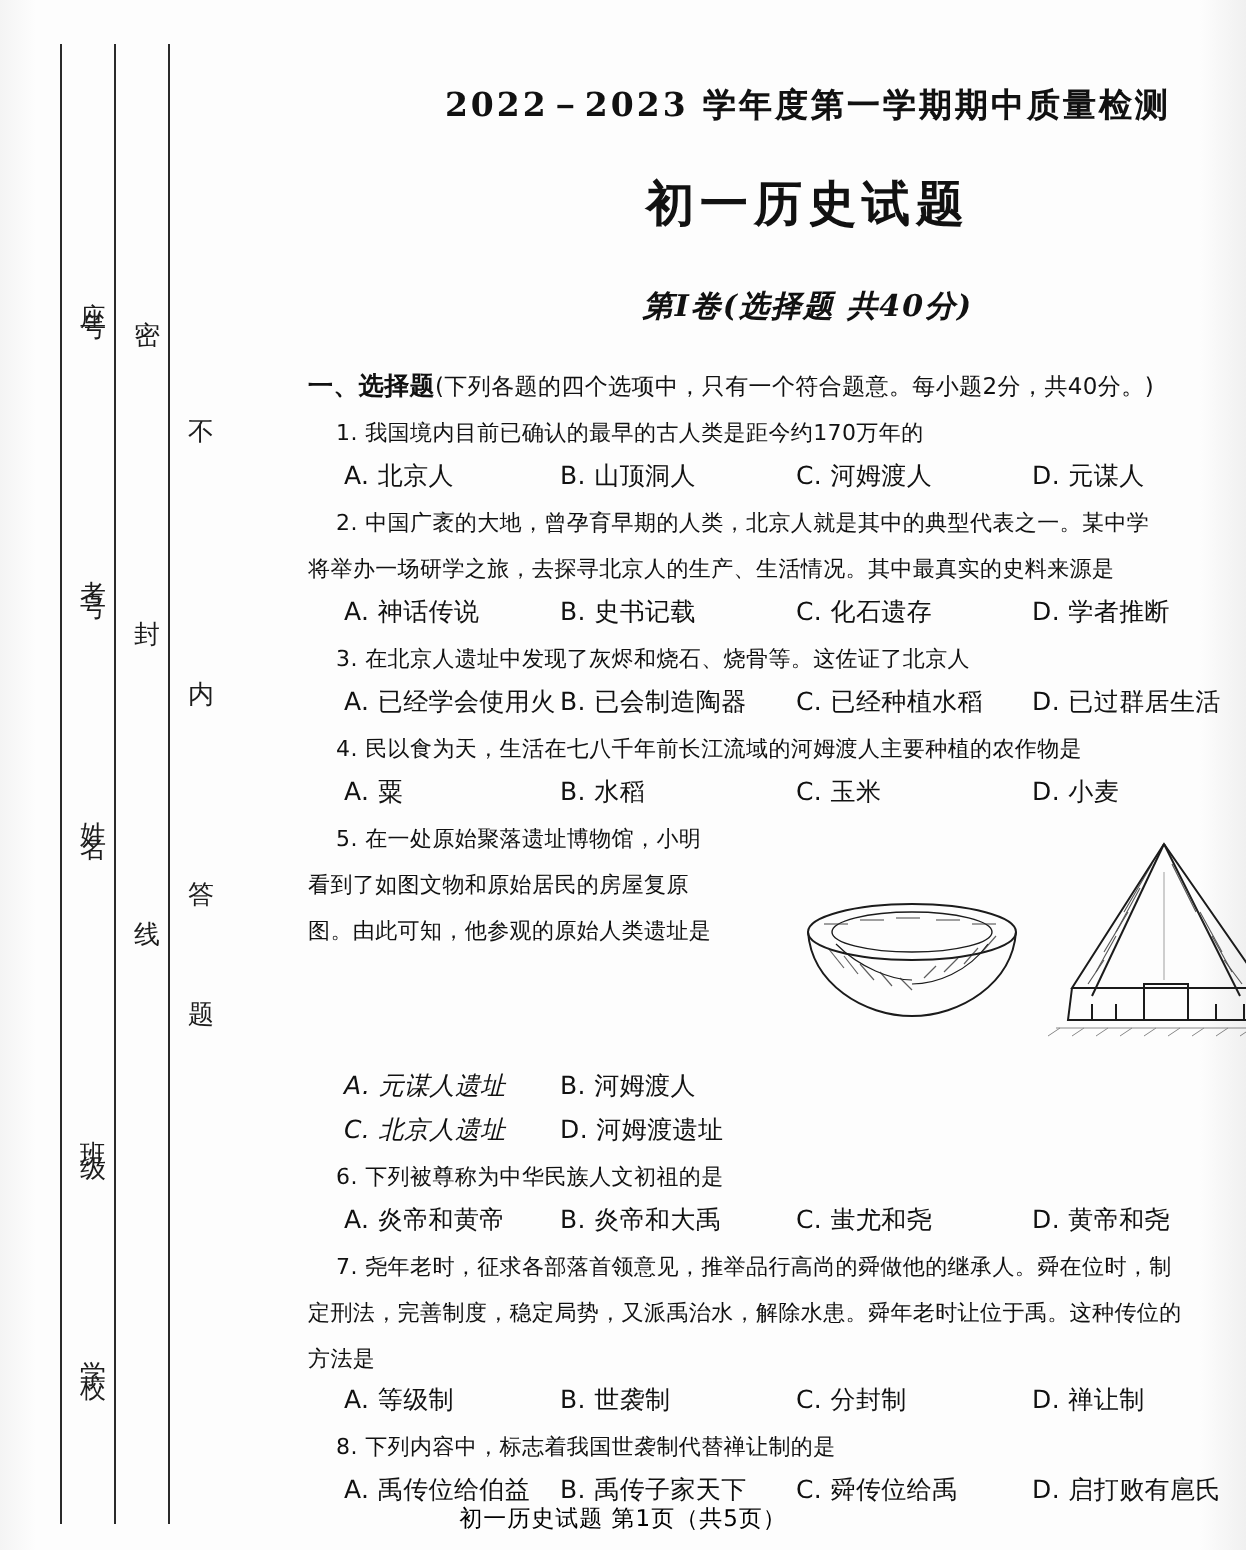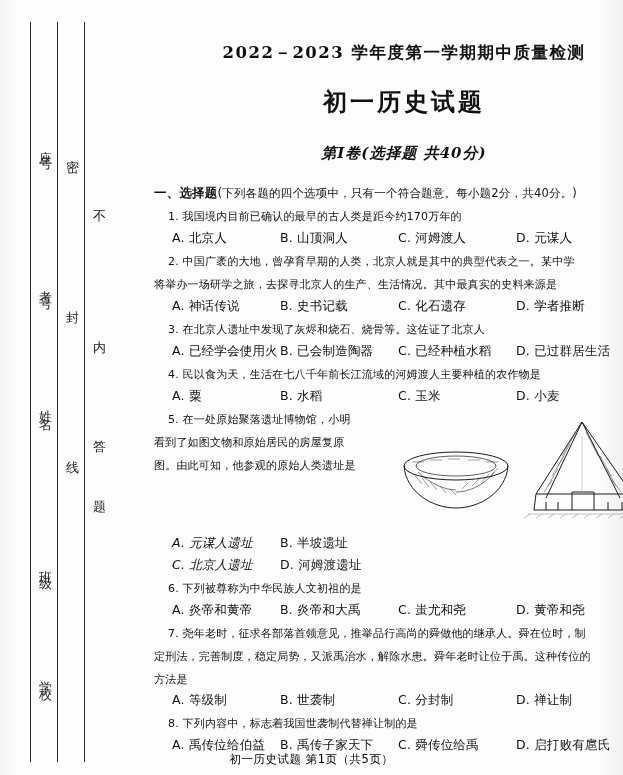--- a/index.html
+++ b/index.html
@@ -255,21 +255,21 @@
             <path d="M200 112 l6 -4"></path>
               <path d="M212 112 l6 -4"></path>
               <path d="M224 112 l6 -4"></path>
           </g>
         </svg>
       </div>
     </div>
 
     <div class="opts two">
       <span class="o1">A. 元谋人遗址</span>
-      <span class="o2">B. 半坡遗址</span>
+      <span class="o2">B. 河姆渡人</span>
     </div>
     <div class="opts two">
       <span class="o1">C. 北京人遗址</span>
       <span class="o2">D. 河姆渡遗址</span>
     </div>
 
     <div class="qline">6. 下列被尊称为中华民族人文初祖的是</div>
     <div class="opts">
       <span class="o1">A. 炎帝和黄帝</span>
       <span class="o2">B. 炎帝和大禹</span>

